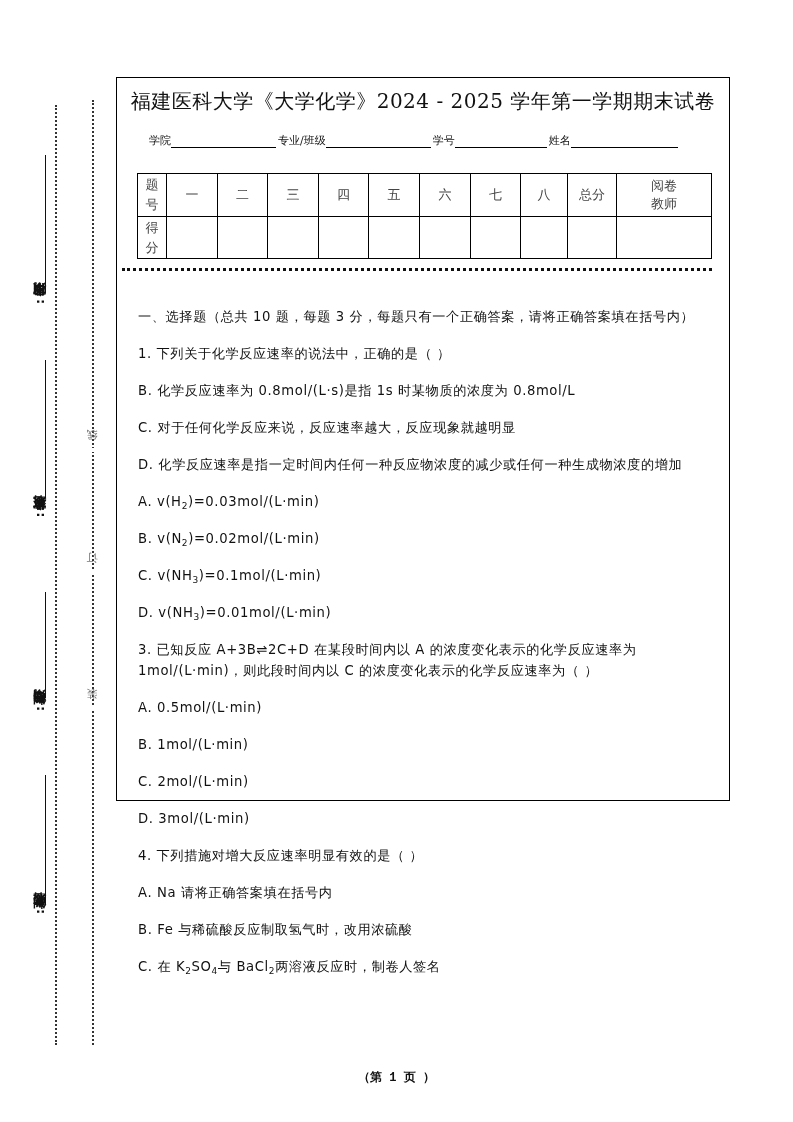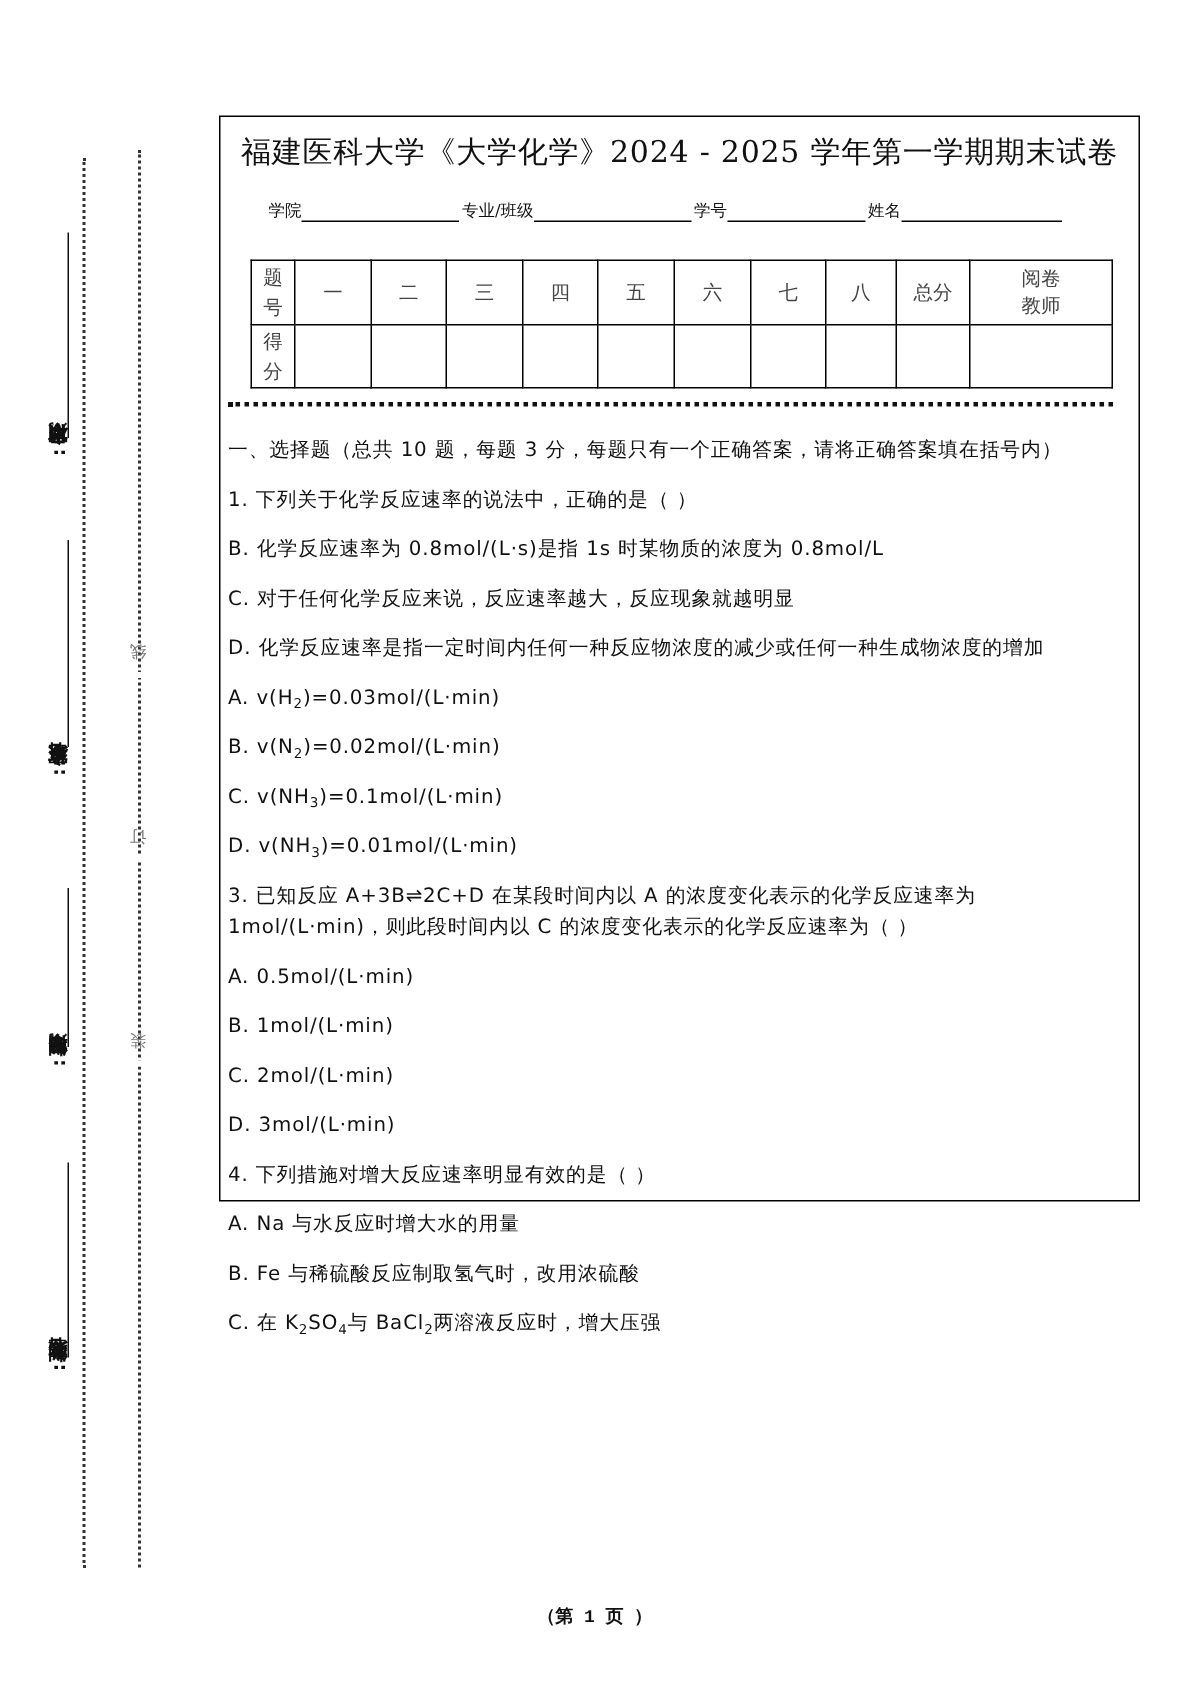--- a/index.html
+++ b/index.html
@@ -5,33 +5,33 @@
   html, body { margin: 0; padding: 0; background: #ffffff; }
   body { width: 793px; height: 1122px; position: relative; overflow: hidden; font-family: "DejaVu Sans", sans-serif; color: #111; }
 
   
   .dotline { position: absolute; width: 0; border-left: 2px dotted #333; }
   .solidline { position: absolute; width: 0; border-left: 1px solid #111; }
   .vlabel { position: absolute; writing-mode: vertical-rl; transform: rotate(180deg); font-weight: bold; font-size: 13px; letter-spacing: 1px; white-space: nowrap; font-family: "DejaVu Sans", sans-serif; }
   .cutmark { position: absolute; writing-mode: vertical-rl; transform: rotate(180deg); font-size: 11px; color: #777; background: #fff; padding: 2px 0; font-family: "DejaVu Sans", sans-serif; }
 
   
-  .frame { position: absolute; left: 146px; top: 77px; width: 614px; height: 724px; border: 1.5px solid #000; box-sizing: border-box; }
+  .frame { position: absolute; left: 116px; top: 77px; width: 614px; height: 724px; border: 1.5px solid #000; box-sizing: border-box; }
   .title { position: absolute; left: 0; right: 0; top: 10px; text-align: center; font-family: "DejaVu Serif", serif; font-size: 20px; letter-spacing: 0.5px; }
   .info { position: absolute; left: 32px; top: 55px; font-size: 11px; display: flex; align-items: flex-end; font-family: "DejaVu Serif", serif; }
   .info .blank { display: inline-block; border-bottom: 1px solid #000; height: 12px; margin-right: 2px; }
 
   table.score { position: absolute; left: 20px; top: 95px; border-collapse: collapse; font-family: Liberation Sans, sans-serif; font-size: 13px; color: #444; }
   table.score td { border: 1px solid #000; text-align: center; padding: 0; }
   table.score td.rowhead { line-height: 20px; }
 
   .sep { position: absolute; left: 5px; width: 590px; top: 190px; border-top: 3px dotted #111; }
 
   .content { position: absolute; left: 5px; right: 6px; top: 212px; font-size: 13.2px; line-height: 21px; font-family: "DejaVu Sans", sans-serif; }
-  .p { margin: 0; letter-spacing: 0.6px; }
+  .p { margin: 16px; letter-spacing: 0.6px; }
   .gap { margin-top: 12px; }
   sub { font-size: 9px; vertical-align: -3px; line-height: 0; }
 
   .footer { position: absolute; top: 1069px; left: 0; right: 0; text-align: center; font-size: 12px; font-weight: bold; font-family: Liberation Mono, monospace; }
 </style>
 </head>
 <body>
 
 <div>
   <div class="dotline" style="left:55px; top:105px; height:940px;"></div>
@@ -117,19 +117,19 @@
     <p class="p gap"><span>C. v(NH</span><sub>3</sub><span>)=0.1mol/(L·min)</span></p>
     <p class="p gap"><span>D. v(NH</span><sub>3</sub><span>)=0.01mol/(L·min)</span></p>
 
     <p class="p gap">3. 已知反应 A+3B⇌2C+D 在某段时间内以 A 的浓度变化表示的化学反应速率为 1mol/(L·min)，则此段时间内以 C 的浓度变化表示的化学反应速率为（   ）</p>
     <p class="p gap">A. 0.5mol/(L·min)</p>
     <p class="p gap">B. 1mol/(L·min)</p>
     <p class="p gap">C. 2mol/(L·min)</p>
     <p class="p gap">D. 3mol/(L·min)</p>
 
     <p class="p gap">4. 下列措施对增大反应速率明显有效的是（   ）</p>
-    <p class="p gap">A. Na 与水反应时增大水的用量</p>
+    <p class="p gap">A. Na 请将正确答案填在括号内</p>
     <p class="p gap">B. Fe 与稀硫酸反应制取氢气时，改用浓硫酸</p>
-    <p class="p gap"><span>C. 在 K</span><sub>2</sub><span>SO</span><sub>4</sub><span>与 BaCl</span><sub>2</sub><span>两溶液反应时，增大压强</span></p>
+    <p class="p gap"><span>C. 在 K</span><sub>2</sub><span>SO</span><sub>4</sub><span>与 BaCl</span><sub>2</sub><span>两溶液反应时，制卷人签名</span></p>
   </div>
 </div>
 
 <div class="footer">（第 1 页 ）</div>
 
 </body></html>

